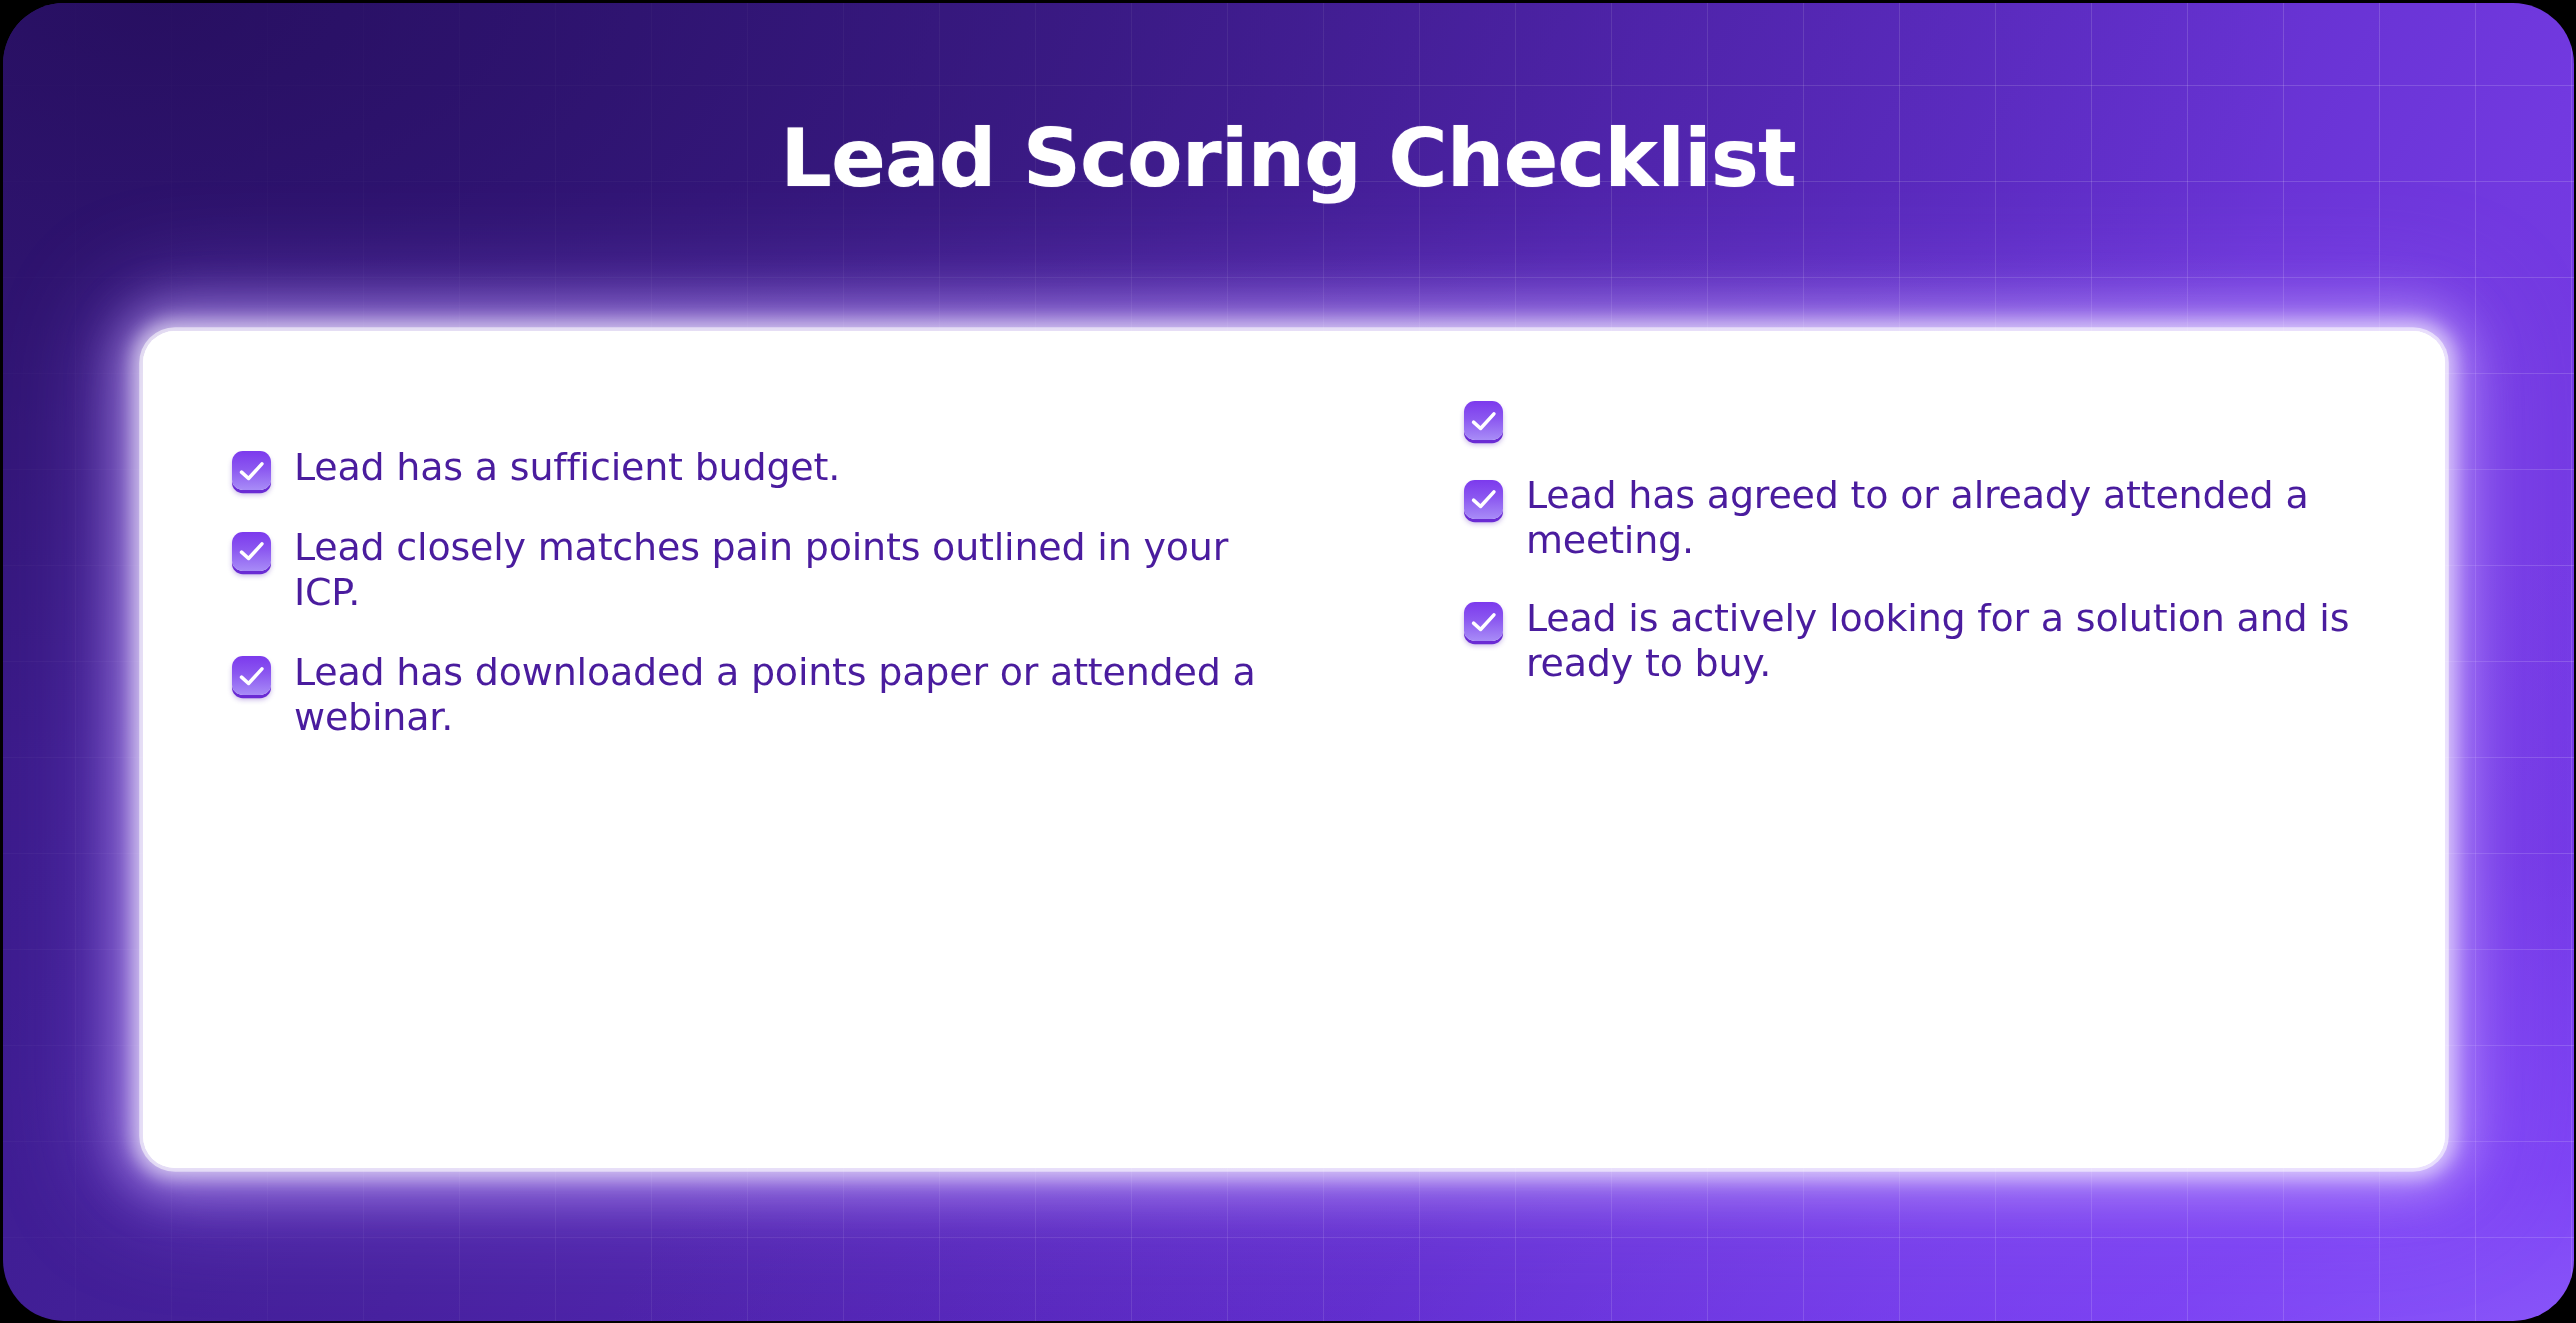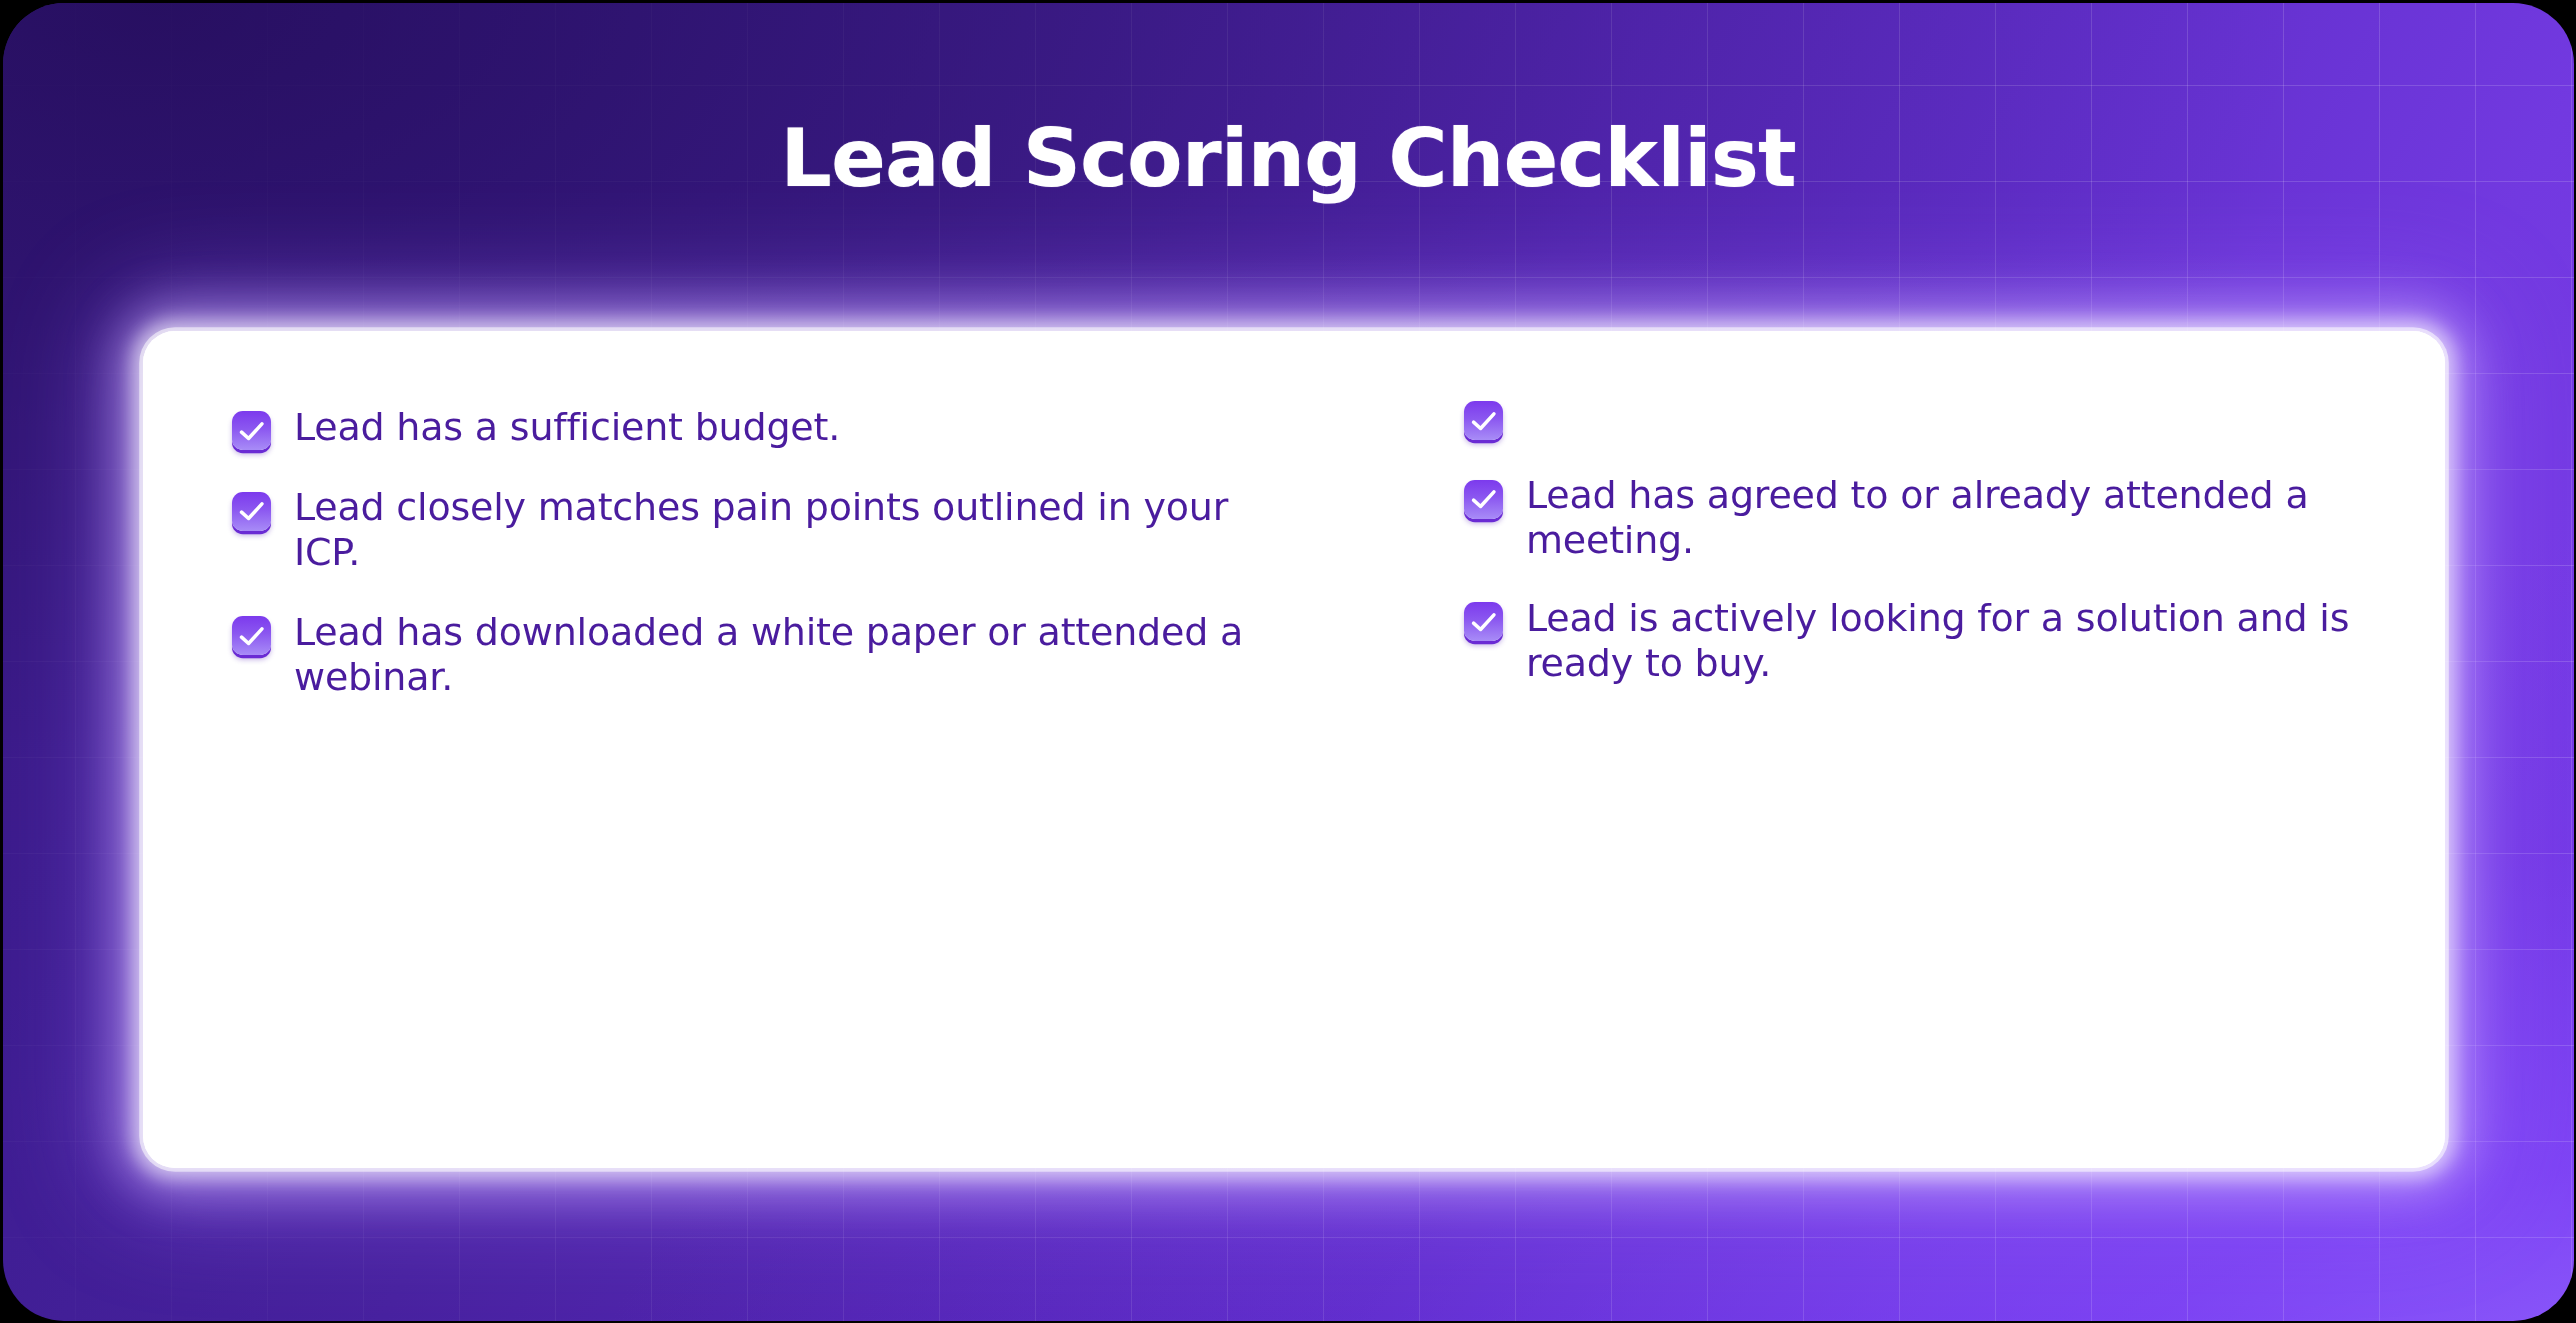--- a/index.html
+++ b/index.html
@@ -123,21 +123,21 @@
     top: 0;
     width: 2302px;
     height: 837px;
     display: flex;
   }
 
   .col {
     position: relative;
     box-sizing: border-box;
   }
-  .col-left  { width: 1213px; padding: 74px 0 0 89px; }
+  .col-left  { width: 1213px; padding: 74px 0 0 89px; margin-top: 40px; }
   .col-right { width: 1089px; padding: 64px 0 0 108px; }
 
   .item {
     display: flex;
     align-items: flex-start;
   }
   .col-left  .item { margin-bottom: 35px; }
   .col-right .item { margin-bottom: 33px; }
 
   
@@ -211,21 +211,21 @@
           <span class="item-text">Lead closely matches pain points outlined in your ICP.</span>
         </div>
 
 
         <div class="item">
           <span class="checkbox">
             <svg viewBox="0 0 40 36" aria-hidden="true">
               <path d="M4 19 L15 29 L36 6" fill="none" stroke="#ffffff" stroke-width="5.5" stroke-linecap="round" stroke-linejoin="round"></path>
             </svg>
           </span>
-          <span class="item-text">Lead has downloaded a white paper or attended a webinar.</span>
+          <span class="item-text">Lead has downloaded a points paper or attended a webinar.</span>
         </div>
 
       </div>
 
       <div class="col col-right">
 
         <div class="item">
           <span class="checkbox">
             <svg viewBox="0 0 40 36" aria-hidden="true">
               <path d="M4 19 L15 29 L36 6" fill="none" stroke="#ffffff" stroke-width="5.5" stroke-linecap="round" stroke-linejoin="round"></path>

